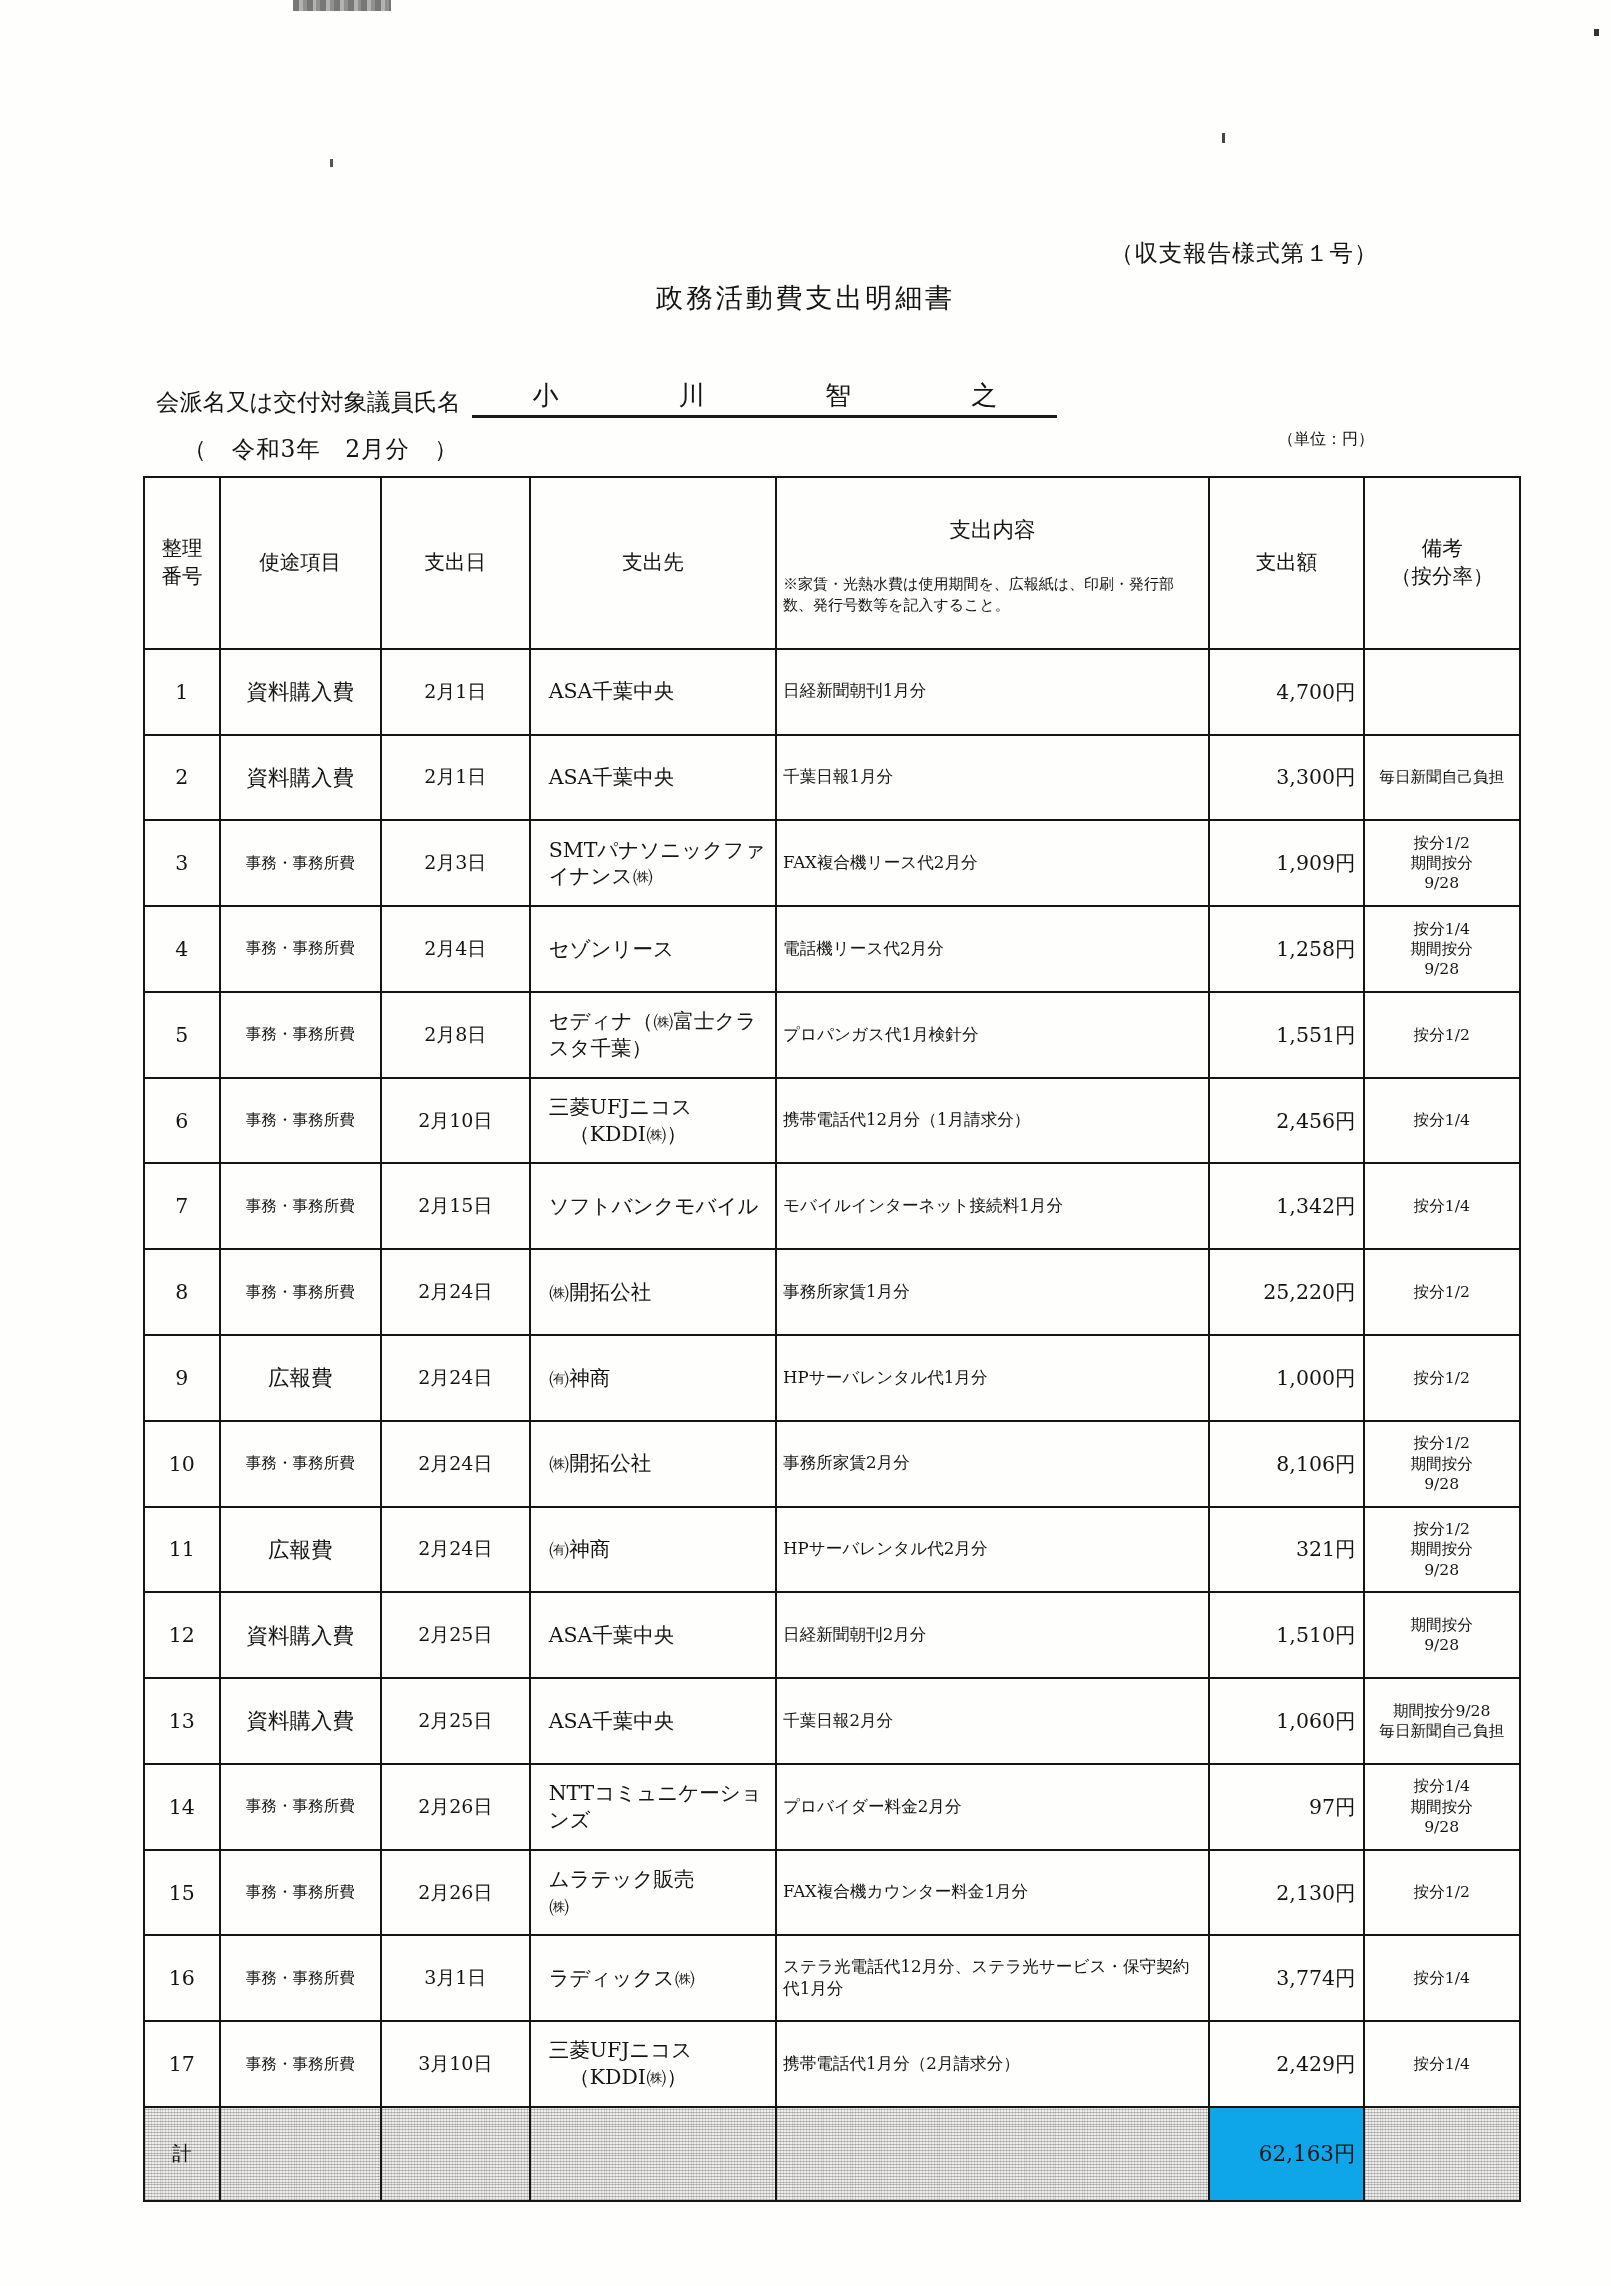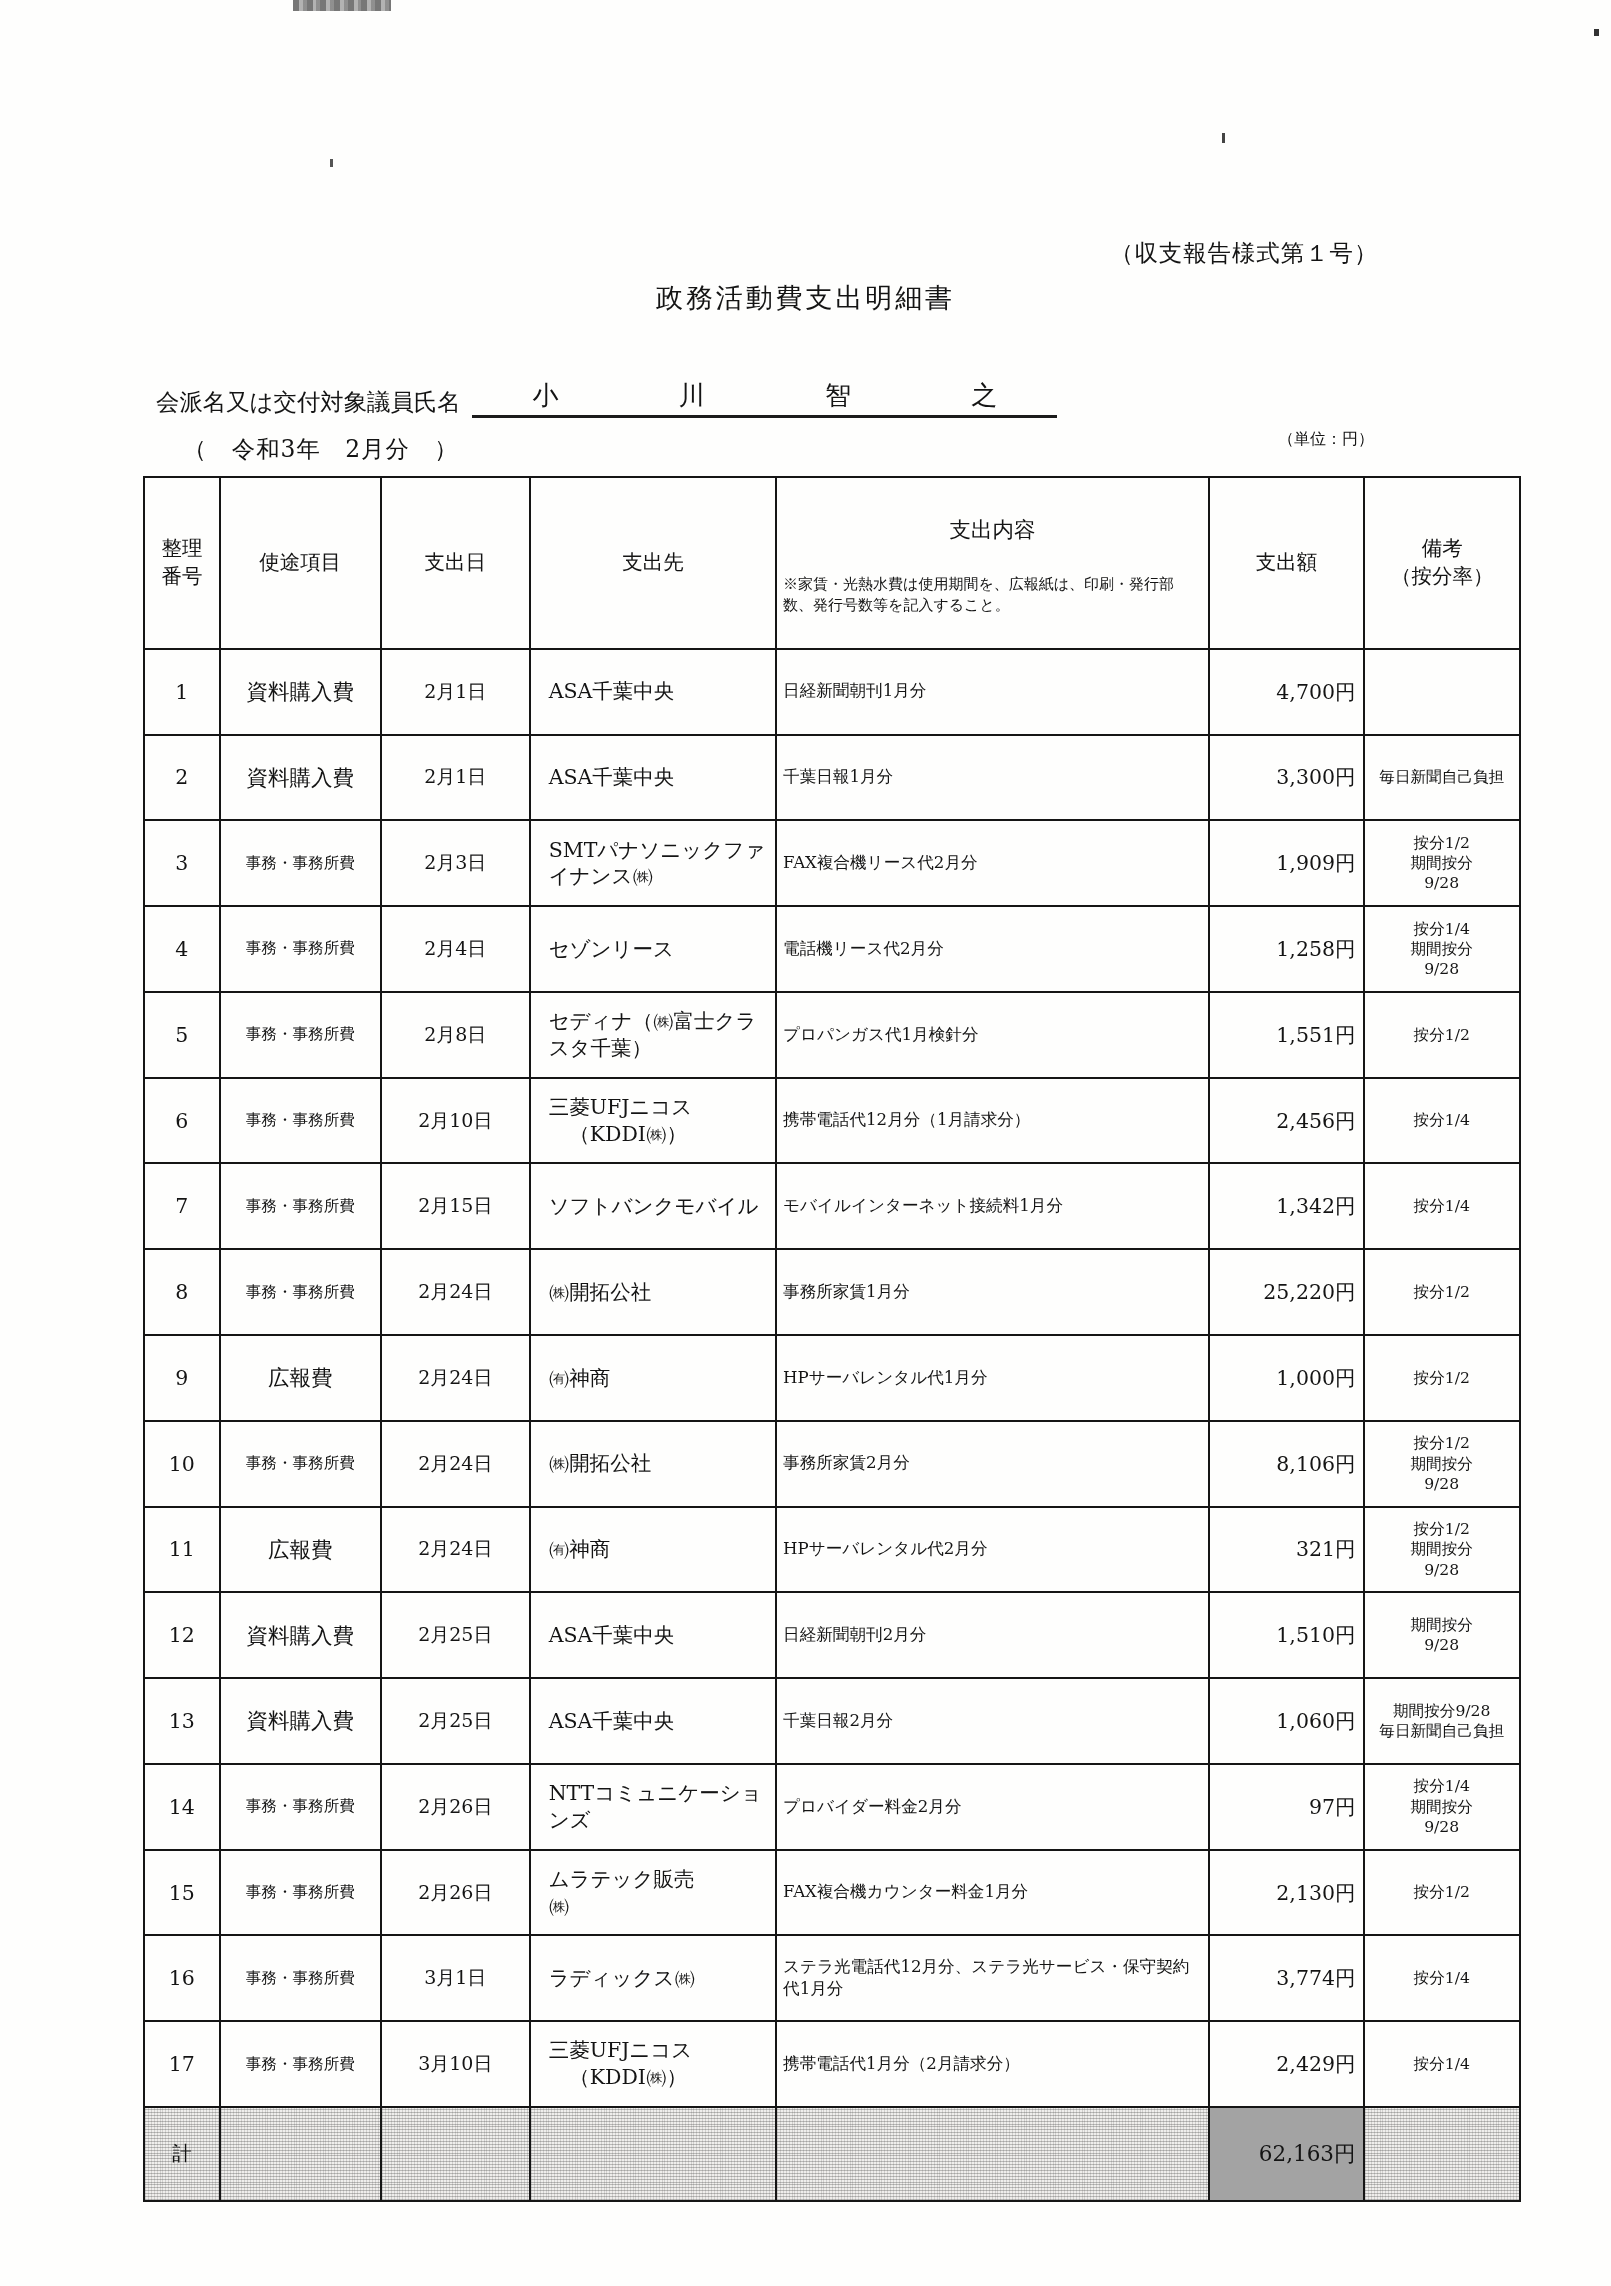--- a/index.html
+++ b/index.html
@@ -76,21 +76,21 @@
 
   tr.total-row{border-top:2.9px solid #101010;}
   tr.total-row td{height:84px;}
   td.shade{
     background-color:#efeeec;
     background-image:
       repeating-linear-gradient(0deg, rgba(50,50,50,.28) 0 1px, transparent 1px 2.9px),
       repeating-linear-gradient(90deg, rgba(50,50,50,.16) 0 1px, transparent 1px 2.9px);
   }
   td.total-label{text-align:center;font-size:19.5px;}
-  td.total-amount{text-align:right;font-size:21.5px;padding-right:7.8px;background:#a3a3a3;}
+  td.total-amount{text-align:right;font-size:21.5px;padding-right:7.8px;background:#0ea5e9;}
 </style>
 </head>
 <body>
 
 <div class="page">
 
   <div class="artifact-a"></div>
   <div class="artifact-b"></div>
   <div class="artifact-c"></div>
   <div class="artifact-d"></div>

